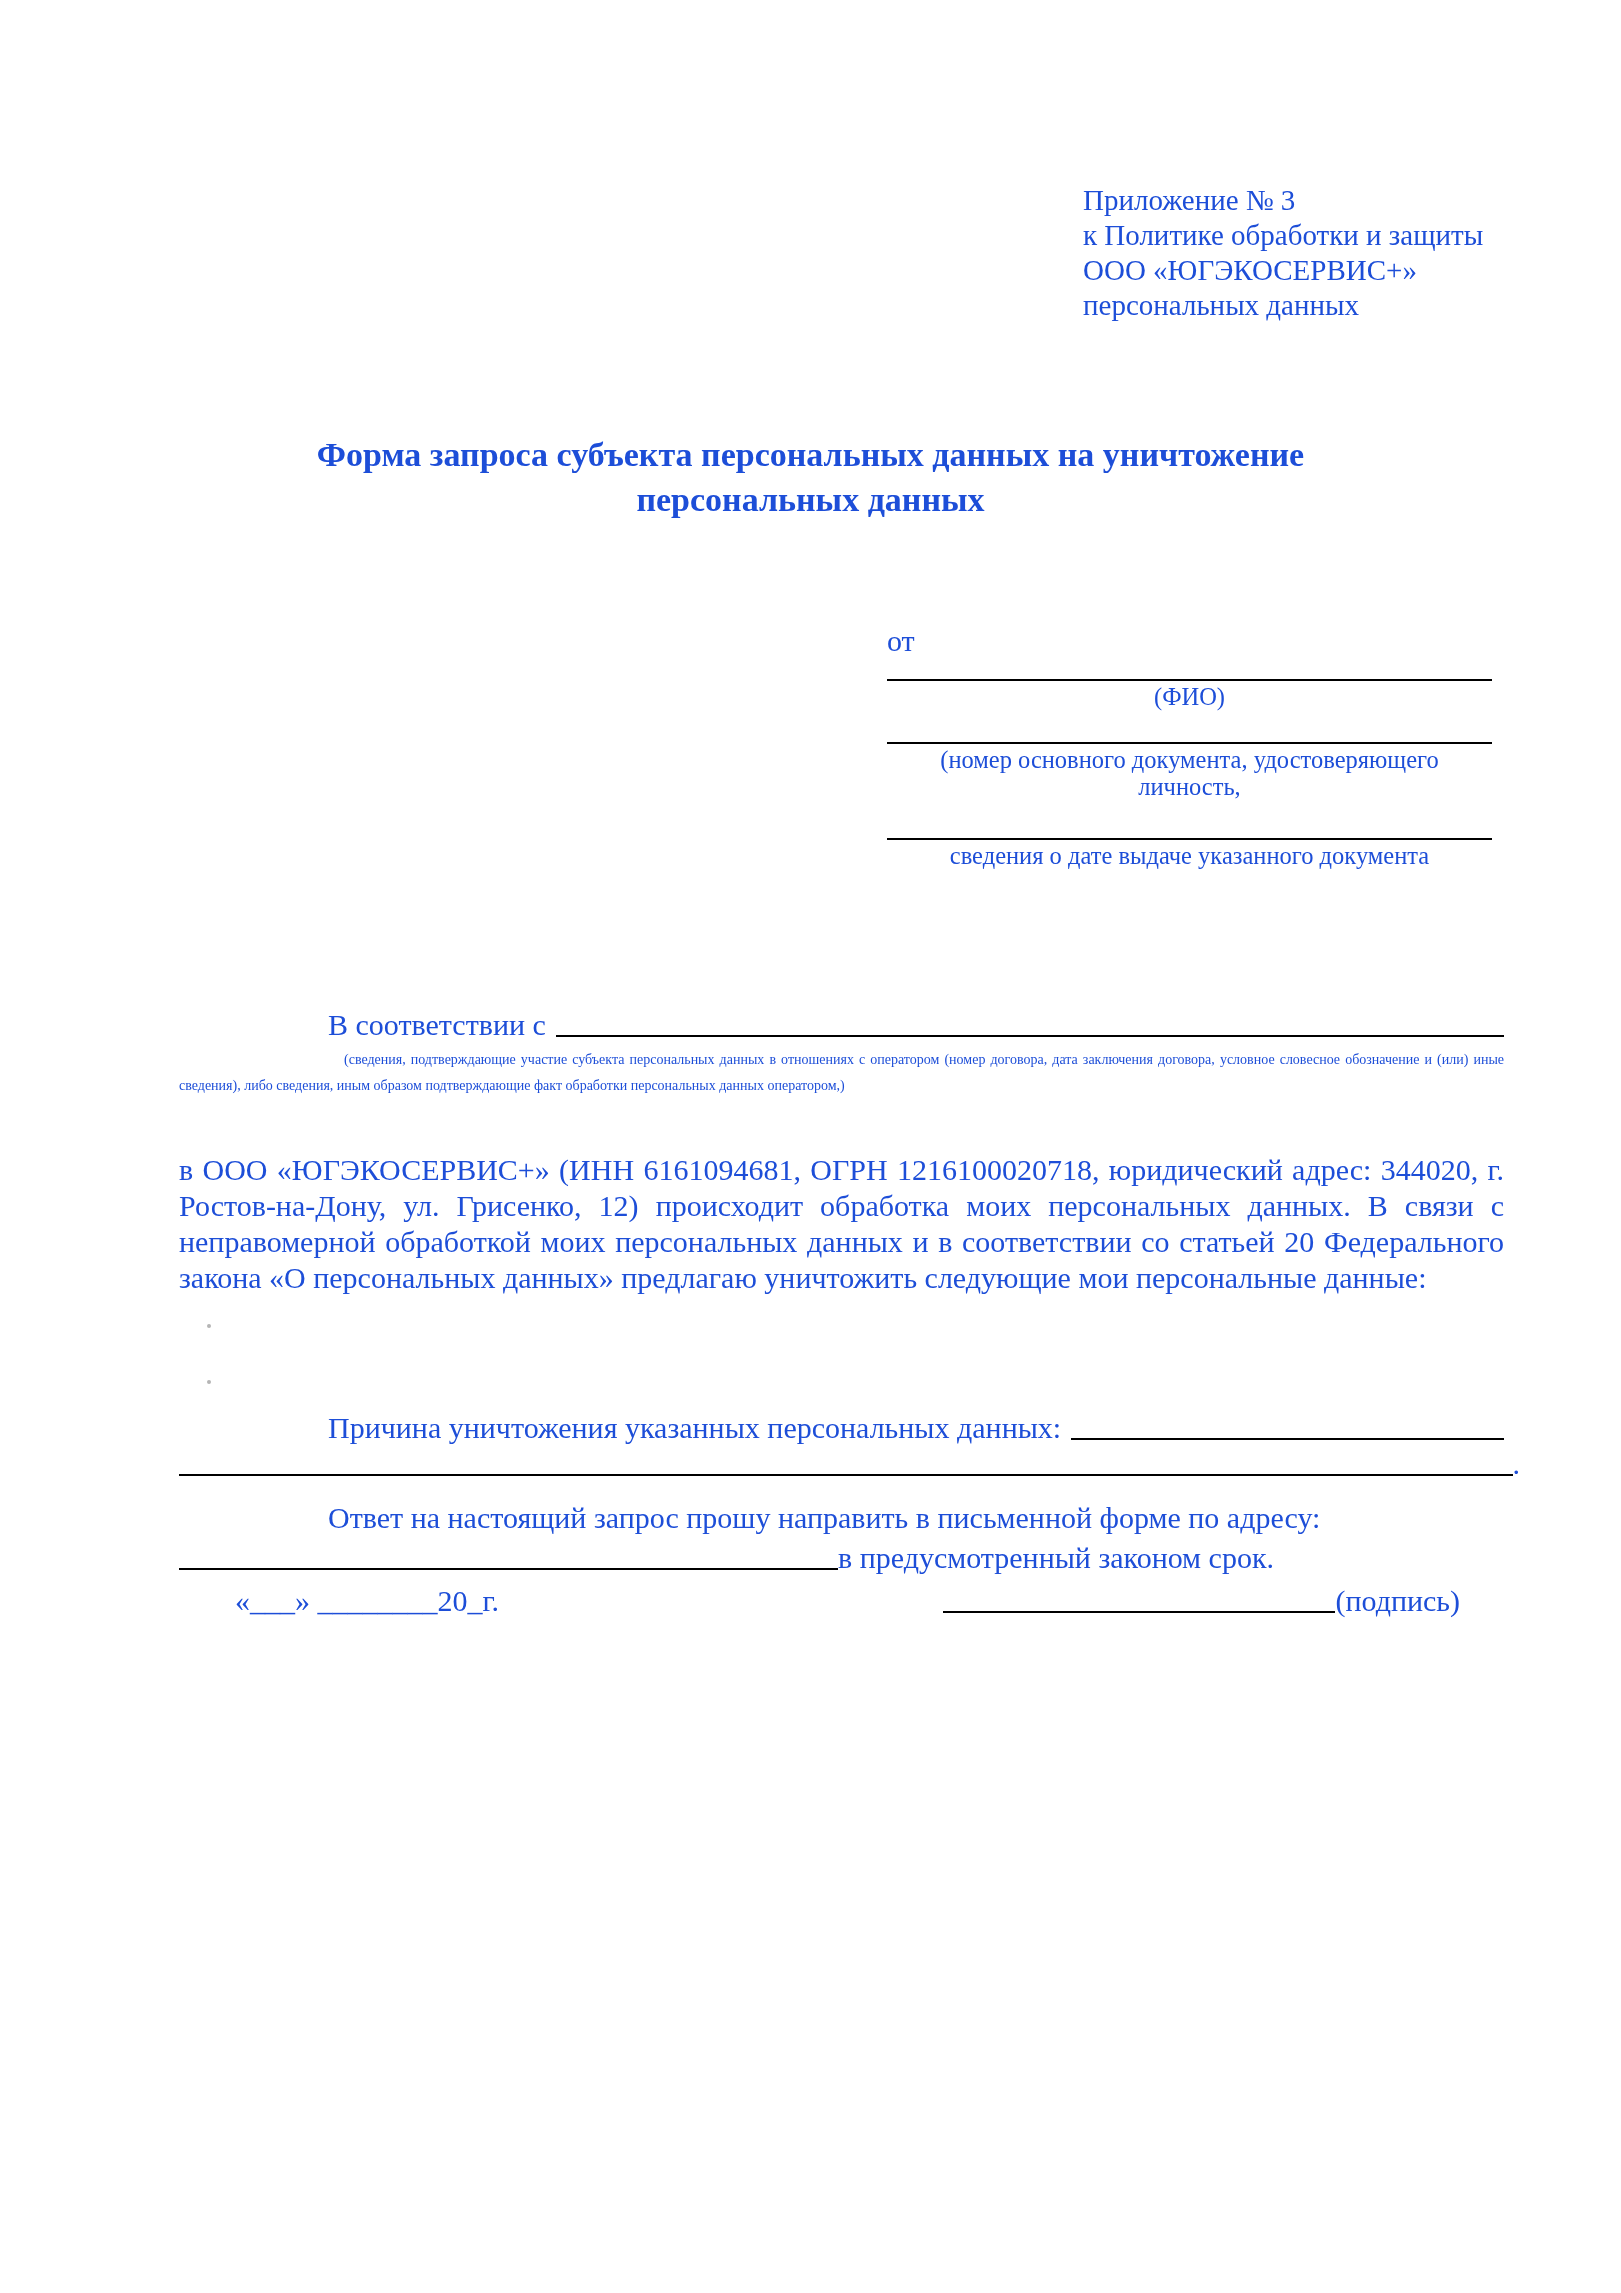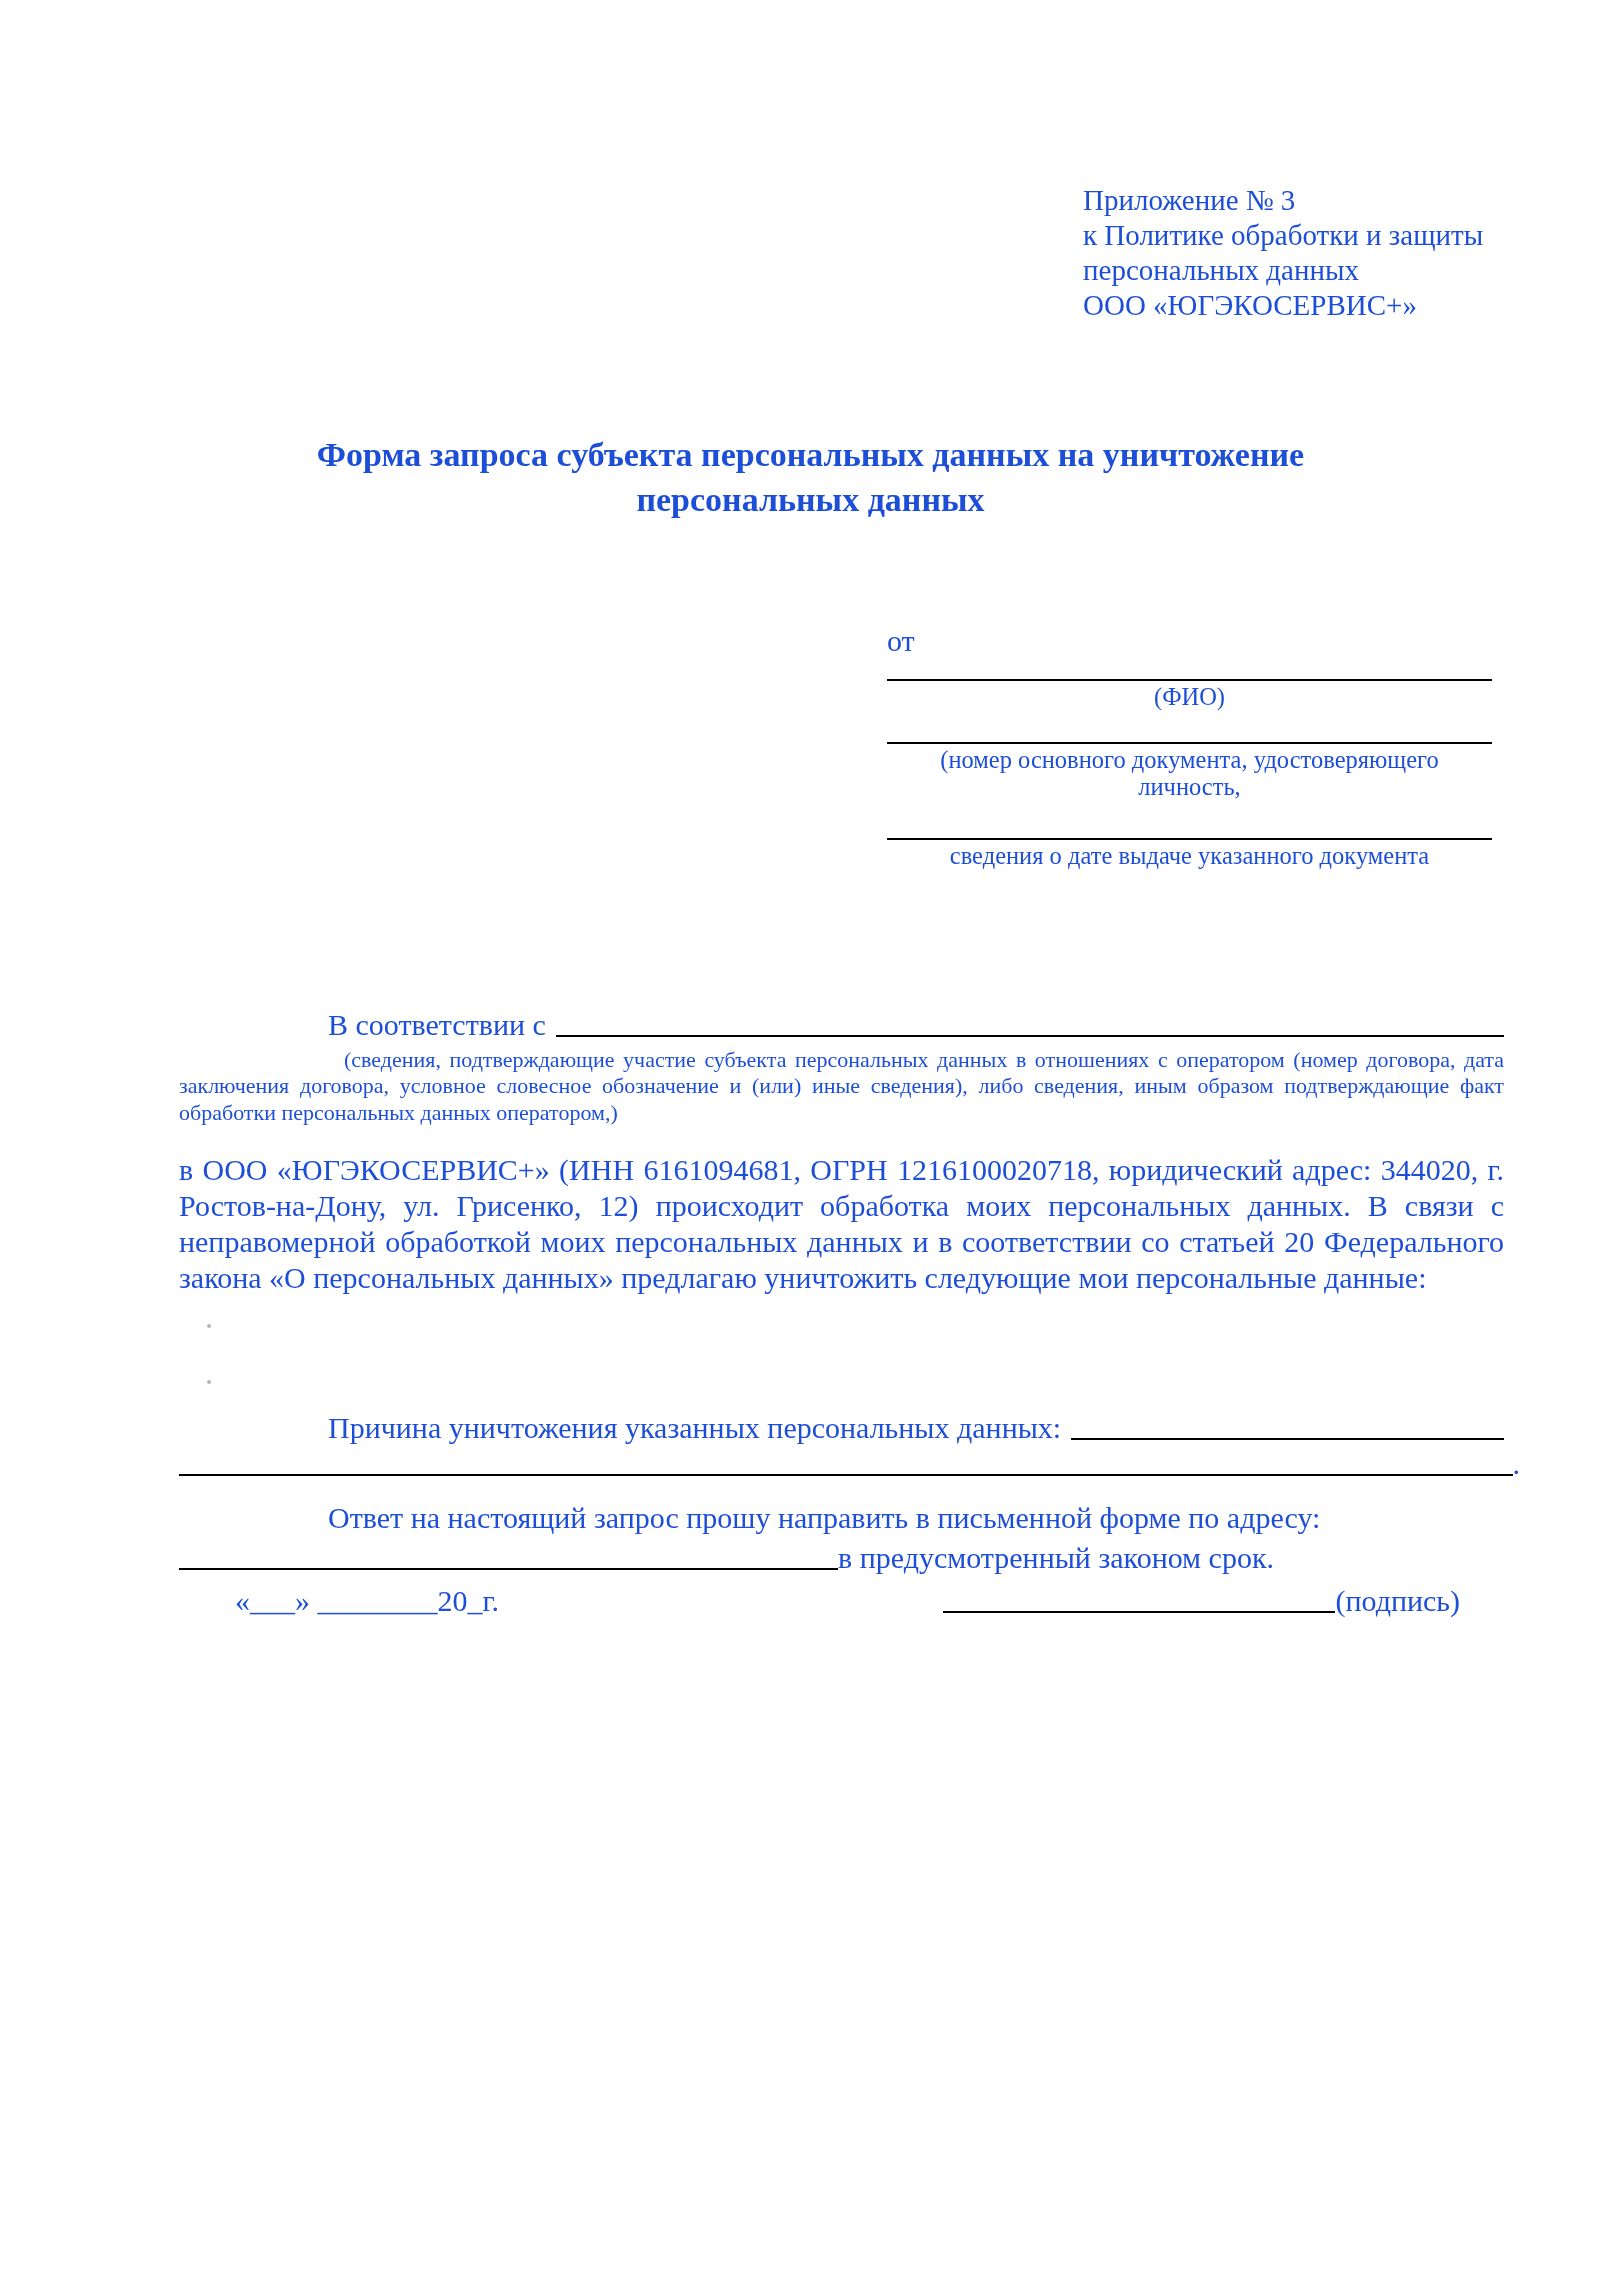--- a/index.html
+++ b/index.html
@@ -82,21 +82,21 @@
     flex: 1 1 auto;
     border-bottom: 2px solid #000000;
     margin-bottom: 6.9px;
     margin-left: 9.8px;
     align-self: stretch;
   }
   .fill-line.no-gap { margin-left: 0; }
 
   .accordance { top: 965px; }
   .accordance-note {
-    font-size: 22px;
+    font-size: 14px;
     line-height: 26.5px;
     text-align: justify;
     text-indent: 165px;
     margin-top: 2.9px;
   }
 
   .main-par {
     top: 1112px;
     line-height: 36px;
     text-align: justify;
@@ -144,22 +144,22 @@
   .sig-caption { white-space: nowrap; }
 </style>
 </head>
 <body>
 
 <div class="page">
 
   <div class="appendix-header">
     <div>Приложение № 3</div>
     <div>к Политике обработки и защиты</div>
+    <div>ООО «ЮГЭКОСЕРВИС+»</div>
     <div>персональных данных</div>
-    <div>ООО «ЮГЭКОСЕРВИС+»</div>
   </div>
 
   <div class="doc-title">
     <span class="title-inner">Форма запроса субъекта персональных данных на уничтожение персональных данных</span>
   </div>
 
   <div class="recipient">
     <div>от</div>
 
     <div>

